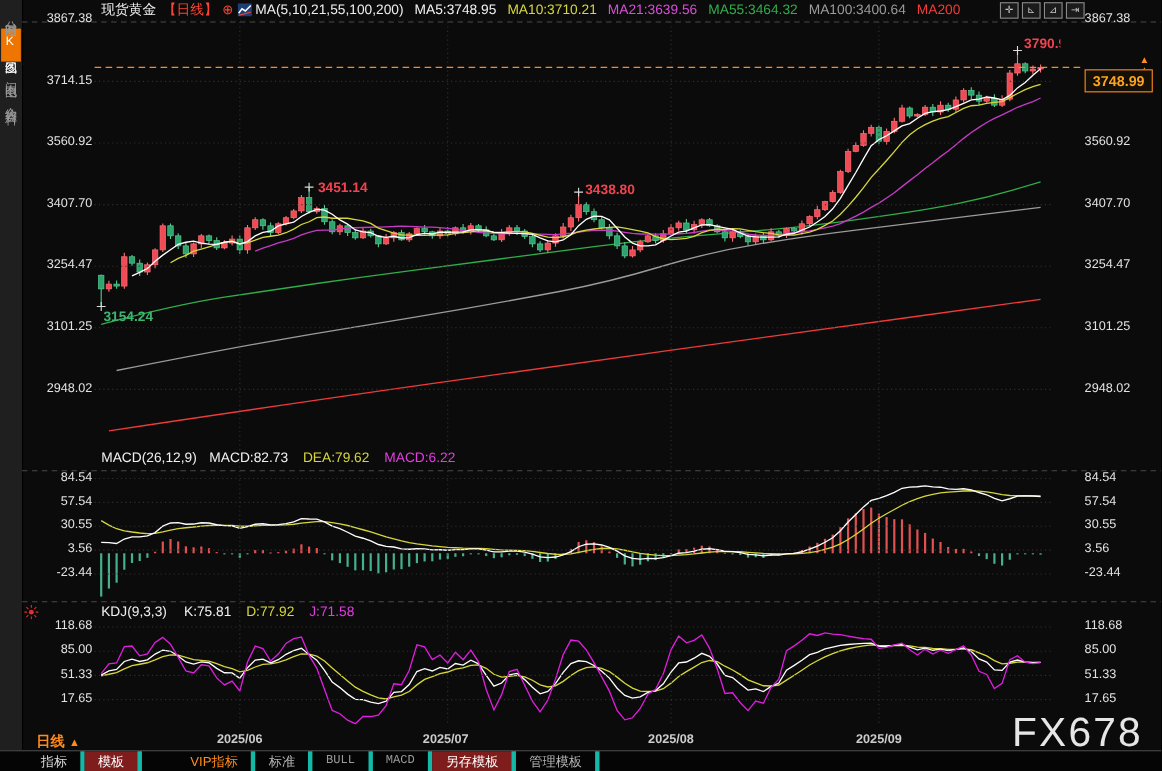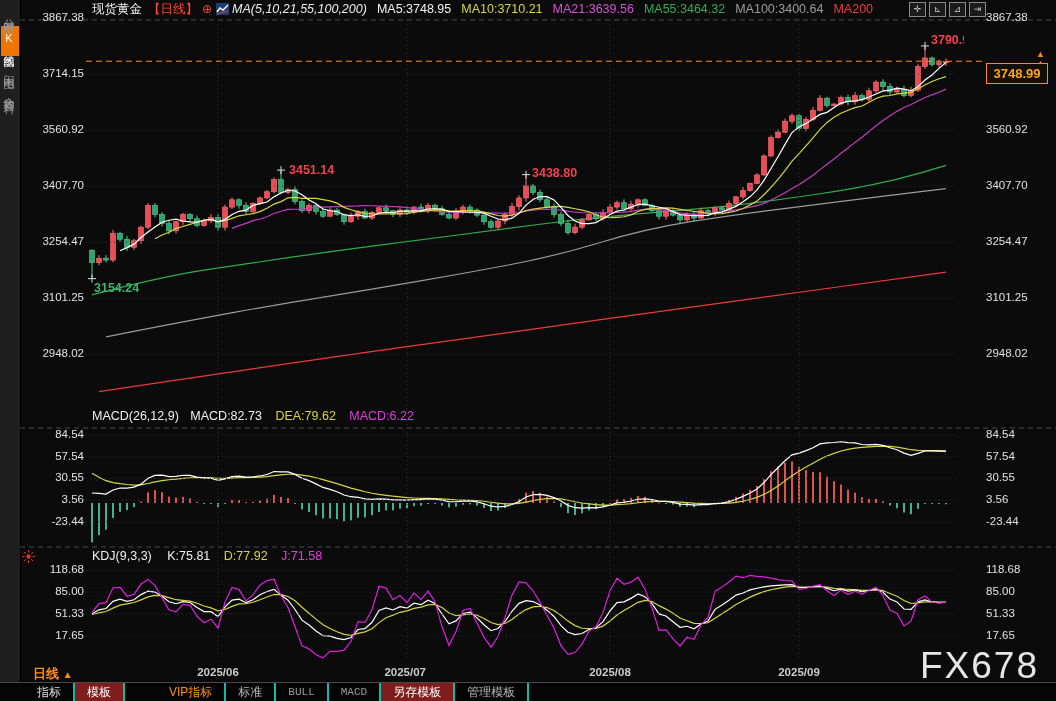--- a/index.html
+++ b/index.html
@@ -33,21 +33,21 @@
                   background:#141007;color:#ffa21e;font-size:13px;font-weight:bold;text-align:center;
                   line-height:19px;z-index:6;}
   #last-price-arrow{position:absolute;left:1036px;top:50px;color:#ff8b1e;font-size:9px;z-index:6;line-height:9px;text-align:center;}
   
   #period-selector{position:absolute;left:33px;top:665px;color:#ff8c1a;font-size:13px;font-weight:bold;cursor:pointer;}
   .date-label{position:absolute;top:666px;width:70px;text-align:center;font-size:11.5px;font-weight:bold;color:#cccccc;}
   #watermark{position:absolute;left:920px;top:645px;font-size:37px;color:#e6e6e6;letter-spacing:2px;z-index:4;
              font-family:"Liberation Sans",sans-serif;}
   #bottombar{position:absolute;left:0;top:682px;width:1056px;height:19px;background:#050505;border-top:1px solid #4a4a4a;
              display:flex;align-items:stretch;padding-left:25px;box-sizing:border-box;}
-  .bb-item{padding:0 12px;font-size:12px;line-height:18px;color:#ddd;border-right:2px solid #14b8a6;cursor:pointer;white-space:nowrap;}
+  .bb-item{padding:0 12px;font-size:12px;line-height:18px;color:#ddd;border-right:4px solid #14b8a6;cursor:pointer;white-space:nowrap;}
   .bb-item.active{background:#7f1d1d;color:#fff;}
   .bb-item.vip{color:#ff8c1a;padding-left:44px;}
   .bb-item.muted{color:#b5b5b5;}
   .bb-item.mono{color:#9a9a9a;font-family:"Liberation Mono","DejaVu Sans Mono",monospace;font-size:11px;}
   #live-icon{position:absolute;left:22px;top:550px;width:13px;height:13px;z-index:5;}
   svg text{font-family:"Liberation Sans","DejaVu Sans",sans-serif;}
 </style>
 </head>
 <body>
 
@@ -62,21 +62,21 @@
 
   <div id="topbar">
     <span>现货黄金</span>
     <span class="tag">【日线】</span>
     <span class="plus">⊕</span>
     <svg id="chart-mini-icon" viewBox="0 0 13 12">
       <rect x="0" y="0" width="13" height="12" fill="#1d3f74"></rect>
       <polyline points="1,9 4,5 7,7 12,2" stroke="#fff" stroke-width="1.4" fill="none"></polyline>
       <polyline points="1,11 12,8" stroke="#e04040" stroke-width="1" fill="none"></polyline>
     </svg>
-    <span style="margin-right:10px;font-style:italic;">MA(5,10,21,55,100,200)</span>
+    <span style="margin-right:10px;">MA(5,10,21,55,100,200)</span>
     <span id="ma-legend"><span class="ma-item" style="color: rgb(242, 242, 242);">MA5:3748.95</span><span class="ma-item" style="color: rgb(214, 214, 60);">MA10:3710.21</span><span class="ma-item" style="color: rgb(216, 79, 216);">MA21:3639.56</span><span class="ma-item" style="color: rgb(47, 174, 74);">MA55:3464.32</span><span class="ma-item" style="color: rgb(155, 155, 155);">MA100:3400.64</span><span class="ma-item" style="color: rgb(242, 59, 59);">MA200</span></span>
     <div id="topbar-tools">
         <div class="tool-btn">✛</div>
         <div class="tool-btn">⊾</div>
         <div class="tool-btn">⊿</div>
         <div class="tool-btn">⇥</div>
       </div>
   </div>
 
   <svg id="chart" style="position:absolute;left:20px;top:18px;" width="1036" height="643" viewBox="0 0 1036 643">

